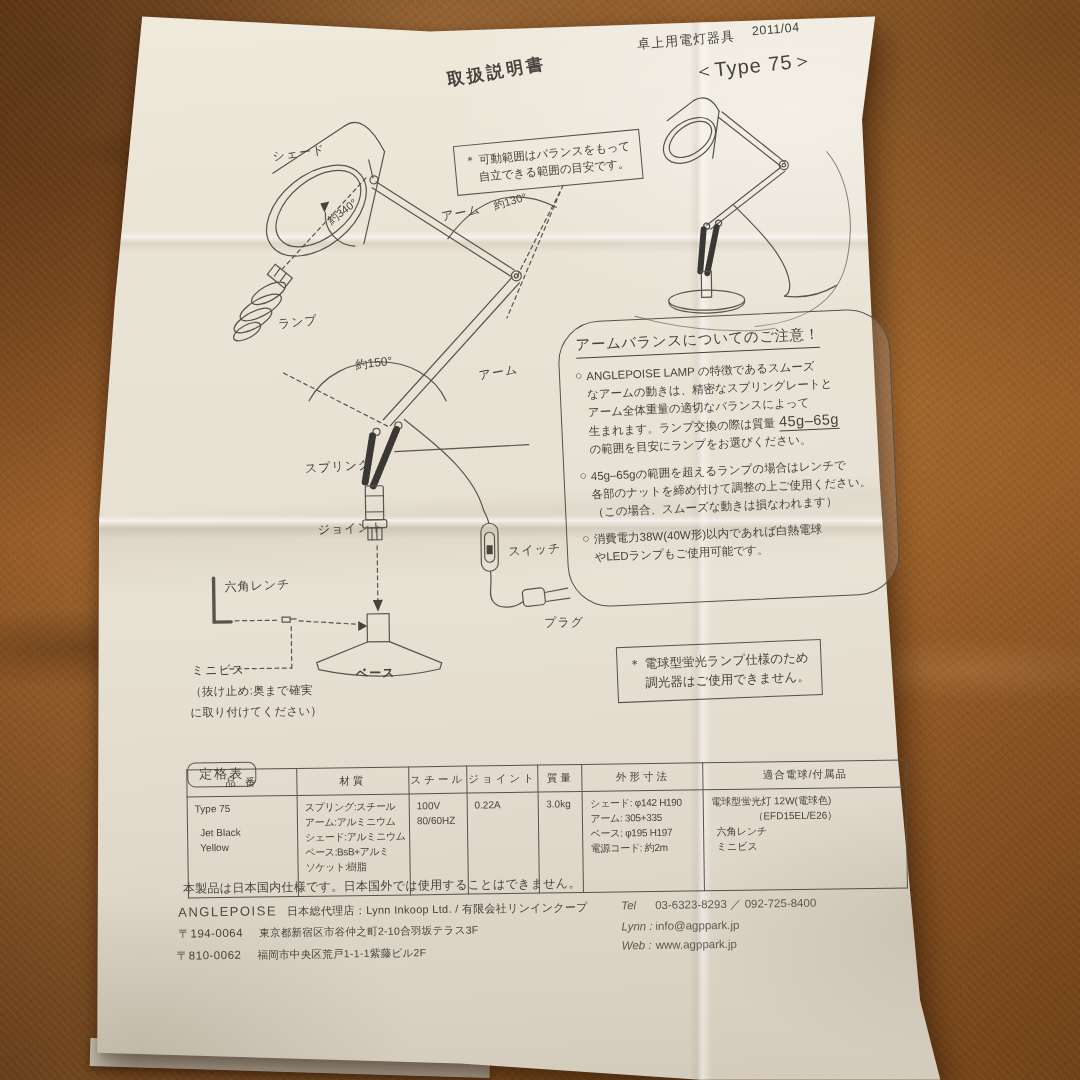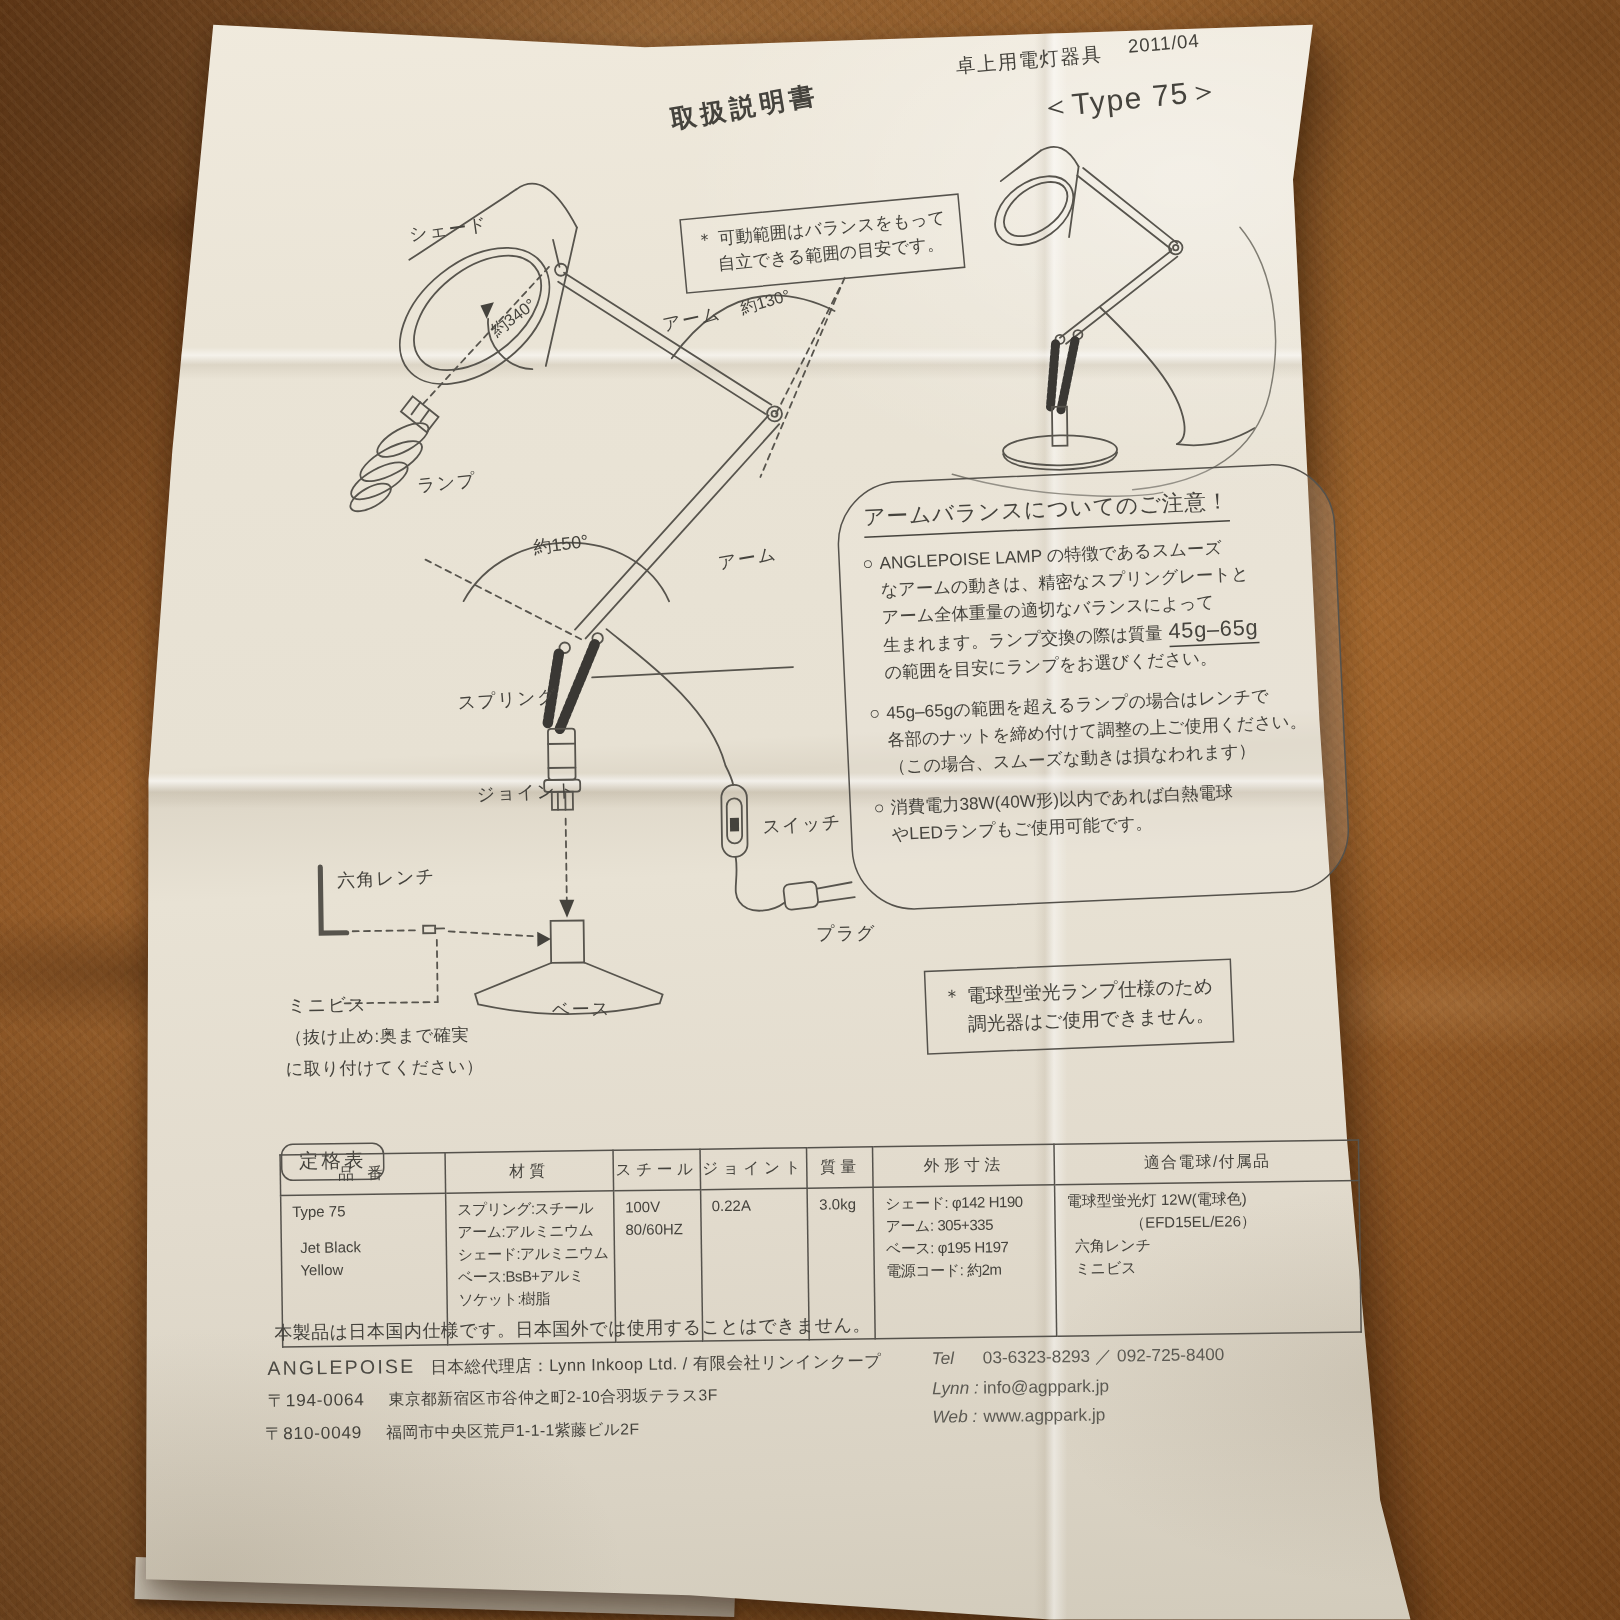--- a/index.html
+++ b/index.html
@@ -219,21 +219,21 @@
     <div class="abs ang" style="left:252px;top:184px;transform:rotate(-36deg);">約340°</div>
     <div class="abs lab" style="left:203px;top:293px;transform:rotate(-5deg);">ランプ</div>
     <div class="abs ang" style="left:280px;top:335px;transform:rotate(-6deg);font-size:12px;">約150°</div>
     <div class="abs lab" style="left:403px;top:346px;transform:rotate(-9deg);">アーム</div>
     <div class="abs lab" style="left:228px;top:438px;transform:rotate(-3deg);">スプリング</div>
     <div class="abs lab" style="left:240px;top:500px;transform:rotate(-2deg);">ジョイント</div>
     <div class="abs lab" style="left:146px;top:556px;transform:rotate(-2deg);">六角レンチ</div>
     <div class="abs lab" style="left:112px;top:640px;">ミニビス</div>
     <div class="abs" style="left:110px;top:662px;font-size:11.5px;letter-spacing:.3px;">（抜け止め:奥まで確実</div>
     <div class="abs" style="left:110px;top:683px;font-size:11.5px;letter-spacing:.3px;">に取り付けてください）</div>
-    <div class="abs lab" style="left:288px;top:645px;">ベース</div>
+    <div class="abs lab" style="left:276px;top:645px;font-weight:bold;">ベース</div>
     <div class="abs lab" style="left:430px;top:524px;transform:rotate(-3deg);">スイッチ</div>
     <div class="abs lab" style="left:465px;top:597px;">プラグ</div>
 
     <div class="abs bubble" style="left:486px;top:300px;transform:rotate(-1.8deg);">
       <span class="ttl">アームバランスについてのご注意！</span>
       <div class="body">
         <div class="bul">
           <span class="mk">○</span>
           <div class="bl">
             <div>ANGLEPOISE LAMP の特徴であるスムーズ</div>
@@ -332,21 +332,21 @@
     <div class="abs f-note" style="left:100px;top:858px;">本製品は日本国内仕様です。日本国外では使用することはできません。</div>
     <div class="abs f-row" style="left:95px;top:882px;">
       <span class="brand">ANGLEPOISE</span>
       <span class="dist">日本総代理店：Lynn Inkoop Ltd. / 有限会社リンインクープ</span>
     </div>
     <div class="abs f-row" style="left:95px;top:904px;">
       <span class="zip">〒194-0064</span>
       <span class="addr">東京都新宿区市谷仲之町2-10合羽坂テラス3F</span>
     </div>
     <div class="abs f-row" style="left:93px;top:926px;">
-      <span class="zip">〒810-0049</span>
+      <span class="zip">〒810-0062</span>
       <span class="addr">福岡市中央区荒戸1-1-1紫藤ビル2F</span>
     </div>
     <div class="abs contact" style="left:538px;top:882px;">
       <div class="f-row">
         <span class="c-lab">Tel</span>
         <span>03-6323-8293 ／ 092-725-8400</span>
       </div>
       <div class="f-row">
         <span class="c-lab">Lynn :</span>
         <span>info@agppark.jp</span>

